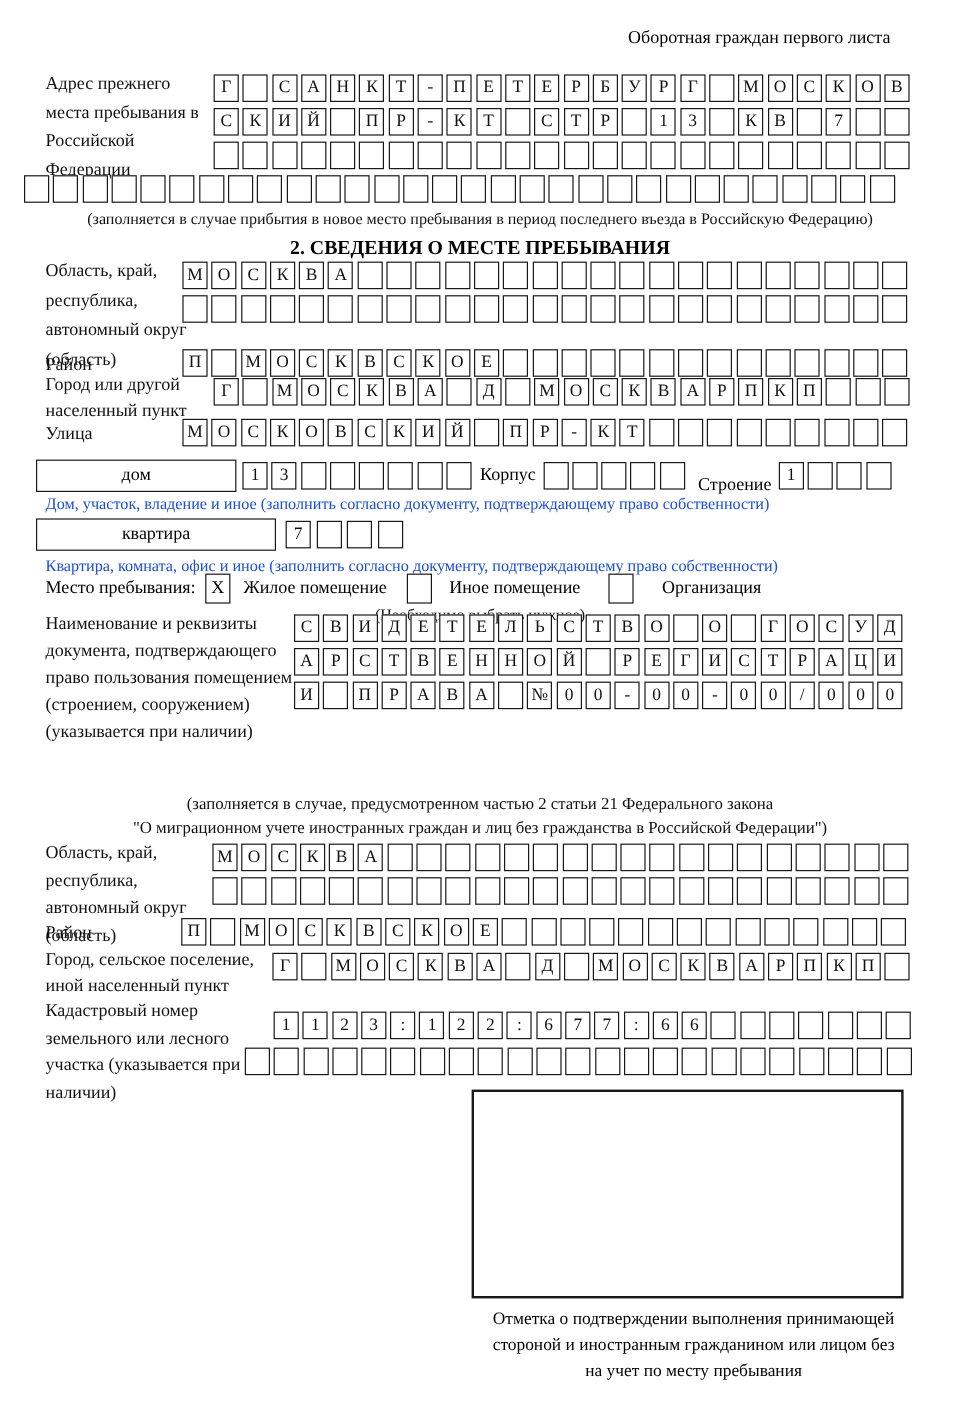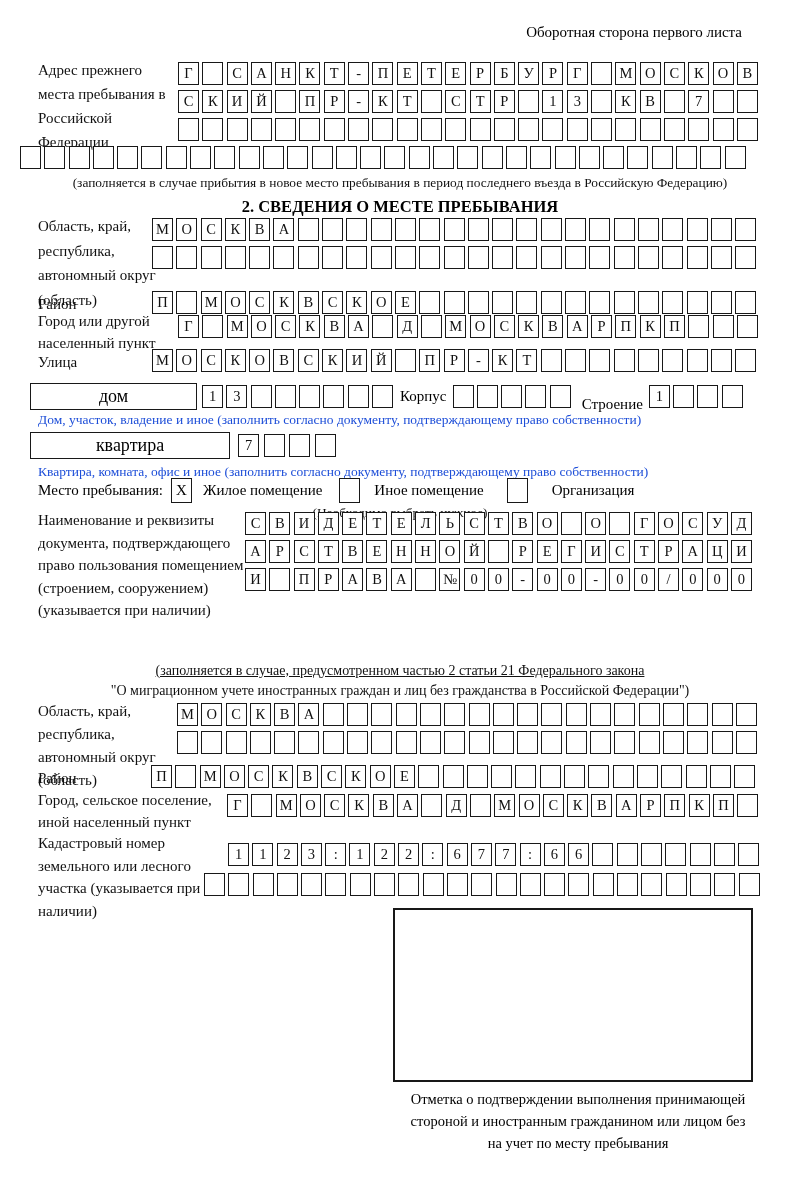--- a/index.html
+++ b/index.html
@@ -12,40 +12,40 @@
     box-sizing:border-box; flex:none;
     width:21px; height:23px;
     border:1.7px solid #181818;
     display:flex; align-items:center; justify-content:center;
     font-size:14.5px; line-height:1; color:#111;
     background:#fff;
   }
   .widebox {
     box-sizing:border-box; height:27px; border:1.8px solid #181818;
     display:flex; align-items:center; justify-content:center;
-    font-size:18px; background:#fff; flex:none;
+    font-size:15px; background:#fff; flex:none;
   }
   .checkbox {
     box-sizing:border-box; width:21px; height:25px; border:1.8px solid #181818;
     display:flex; align-items:center; justify-content:center;
     font-size:15px; background:#fff; flex:none;
   }
   .heading { font-weight:bold; font-size:16.5px; text-align:center; width:100%; }
   .note { font-size:13.4px; text-align:center; width:100%; color:#111; }
   .note-left { font-size:13.5px; color:#1d4ed8; white-space:nowrap; }
   .inline-lbl { font-size:15px; white-space:nowrap; }
   .flexrow { display:flex; align-items:center; }
   .capline { font-size:14.5px; line-height:22px; text-align:center; }
 </style>
 </head>
 <body>
 
 <div class="page">
 
-  <div class="abs" style="top:24px; right:58px; font-size:15px;">Оборотная сторона первого листа</div>
+  <div class="abs" style="top:24px; right:58px; font-size:15px;">Оборотная граждан первого листа</div>
 
   <div class="abs lbl" style="left:38px; top:58px; width:130px;">Адрес прежнего места пребывания в Российской Федерации</div>
   <div class="abs cells" style="left:178px; top:62px;">
       <span class="cell">Г</span>
       <span class="cell"></span>
       <span class="cell">С</span>
       <span class="cell">А</span>
       <span class="cell">Н</span>
       <span class="cell">К</span>
       <span class="cell">Т</span>
@@ -413,21 +413,21 @@
       <span class="cell">0</span>
       <span class="cell">-</span>
       <span class="cell">0</span>
       <span class="cell">0</span>
       <span class="cell">/</span>
       <span class="cell">0</span>
       <span class="cell">0</span>
       <span class="cell">0</span>
     </div>
 
-  <div class="abs note" style="left:0; top:663px; font-size:14px;text-decoration:underline;">(заполняется в случае, предусмотренном частью 2 статьи 21 Федерального закона</div>
+  <div class="abs note" style="left:0; top:663px; font-size:14px;">(заполняется в случае, предусмотренном частью 2 статьи 21 Федерального закона</div>
   <div class="abs note" style="left:0; top:683px; font-size:14px;">"О миграционном учете иностранных граждан и лиц без гражданства в Российской Федерации")</div>
 
   <div class="abs lbl" style="left:38px; top:700px; width:152px; line-height:23px;">Область, край, республика, автономный округ (область)</div>
   <div class="abs cells" style="left:177px; top:703px;">
       <span class="cell">М</span>
       <span class="cell">О</span>
       <span class="cell">С</span>
       <span class="cell">К</span>
       <span class="cell">В</span>
       <span class="cell">А</span>

